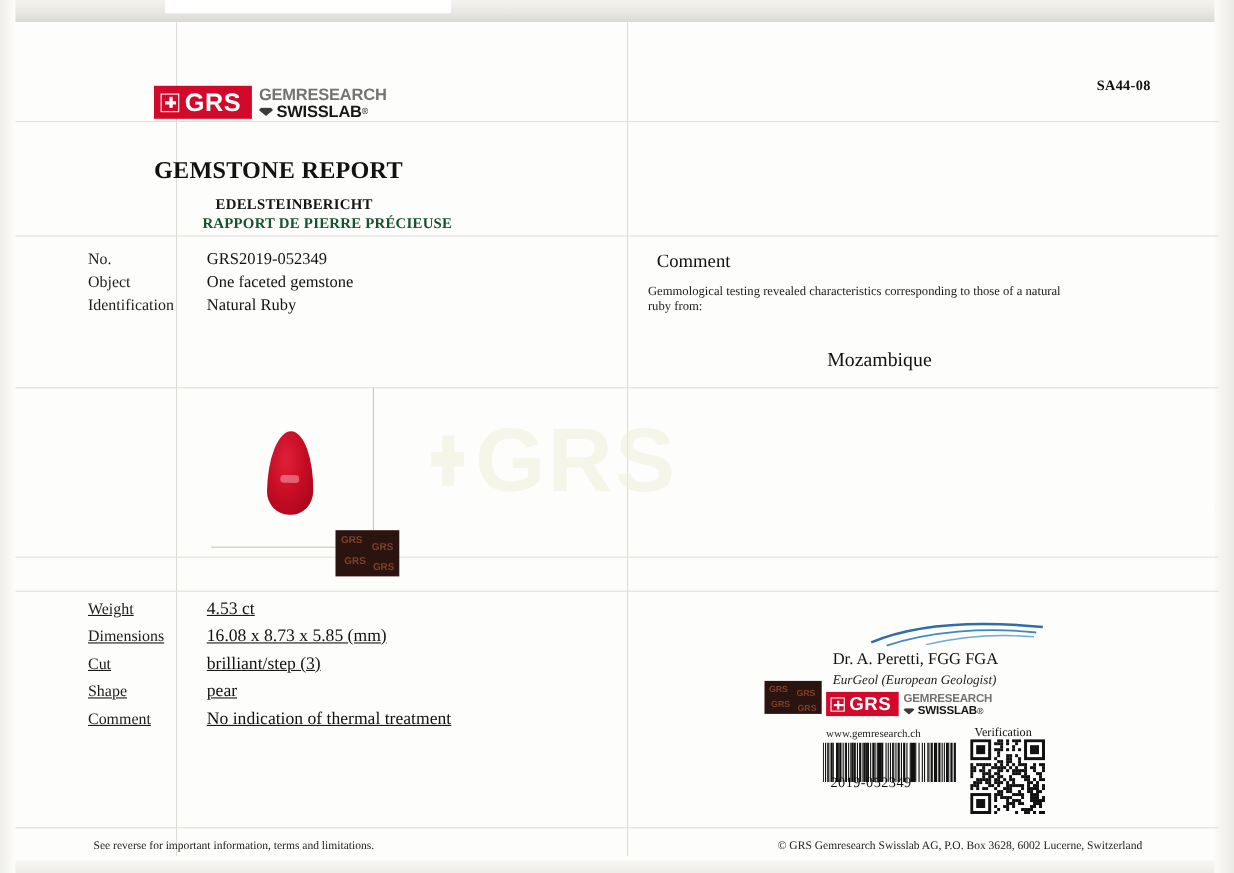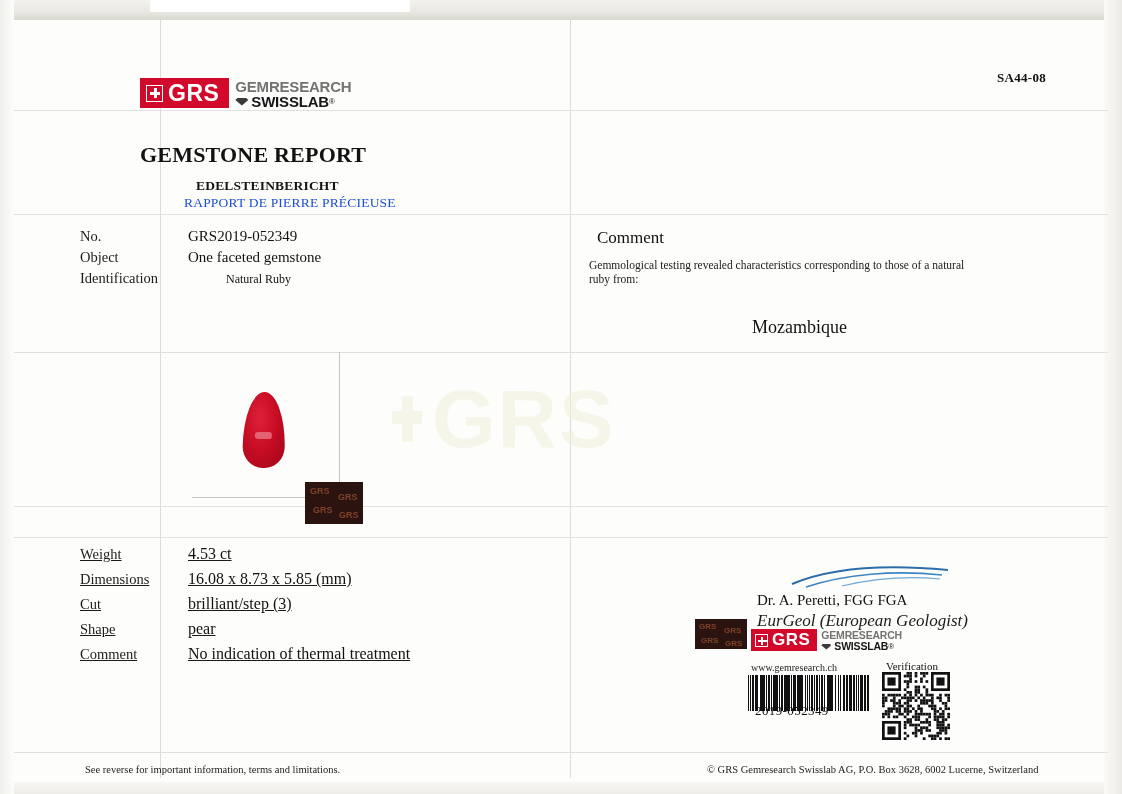--- a/index.html
+++ b/index.html
@@ -184,24 +184,24 @@
     font-family: "Liberation Serif", serif;
     font-weight: bold;
     font-size: 13.5px;
     letter-spacing: 0.2px;
     color: #151515;
   }
   .title-fr {
     position: absolute;
     left: 184px; top: 195px;
     font-family: "Liberation Serif", serif;
-    font-weight: normal;
+    font-weight: bold;
     font-size: 13.5px;
     letter-spacing: 0.2px;
-    color: #1d4ed8;
+    color: #14532d;
   }
 
   
   .fields-upper {
     position: absolute;
     left: 80px; top: 228px;
     width: 470px;
   }
   .frow {
     display: flex;
@@ -212,22 +212,21 @@
     width: 108px;
     flex: 0 0 108px;
     font-size: 14.5px;
     color: #1c1c1c;
   }
   .fvalue {
     font-size: 15px;
     color: #111;
   }
   .fvalue.big {
-    font-size: 12px;
-    margin-left: 38px;
+    font-size: 15px;
   }
 
   
   .fields-lower {
     position: absolute;
     left: 80px; top: 545px;
     width: 470px;
   }
   .fields-lower .frow { margin-bottom: 7px; text-decoration: underline; }
   .fields-lower .flabel { font-size: 14.5px; }
@@ -356,21 +355,21 @@
   }
   .sig-name {
     position: absolute;
     left: 757px; top: 592px;
     font-size: 15px;
     color: #111;
   }
   .sig-role {
     position: absolute;
     left: 757px; top: 611px;
-    font-size: 17px;
+    font-size: 12px;
     font-style: italic;
     color: #1b1b1b;
   }
 
   
   .logo-bottom {
     position: absolute;
     left: 751px; top: 629px;
     display: flex;
     align-items: flex-start;

